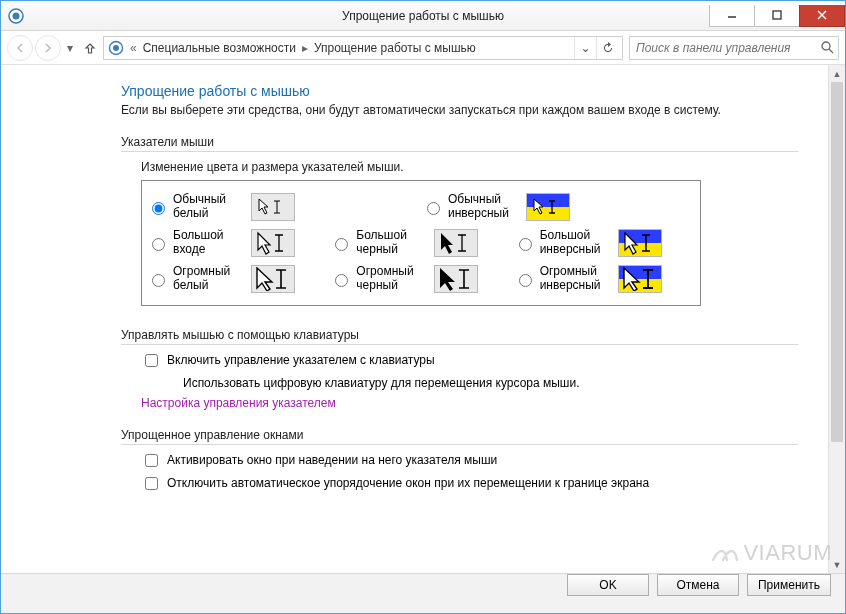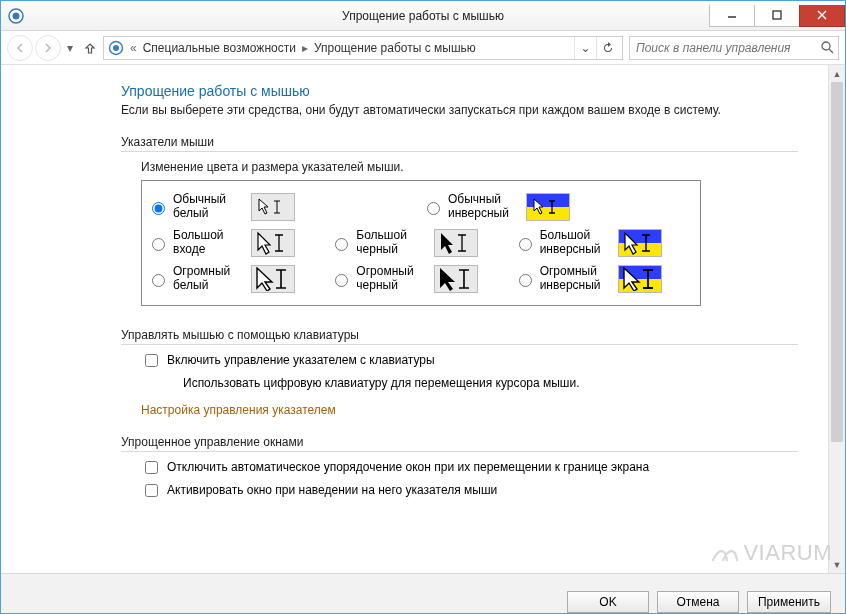--- a/index.html
+++ b/index.html
@@ -219,32 +219,32 @@
     background: linear-gradient(to bottom, #2b3eff 0%, #2b3eff 50%, #ffe600 50%, #ffe600 100%);
   }
   .check-row {
     display:flex; align-items:flex-start; gap:6px;
     margin: 6px 0;
     font-size:12px;
   }
   .check-row input { margin-top:1px; }
   .subindent { margin-left: 42px; }
   .link {
-    color:#a16207;
+    color:#a21caf;
     cursor:pointer;
-    margin: 13px 0 18px 0;
+    margin: 6px 0 18px 0;
     display:inline-block;
   }
   
   .button-bar {
     height: 40px;
     border-top:1px solid #d8d8d8;
     background:#f2f2f2;
     display:flex;
-    align-items:flex-end;
+    align-items:flex-start;
     justify-content:flex-end;
     padding: 0 14px;
     gap:8px;
   }
   .btn {
     min-width: 82px;
     height:22px;
     border:1px solid #adadad;
     background: linear-gradient(#fefefe,#e8e8e8);
     font-size:12px;
@@ -456,25 +456,25 @@
         </label>
         <div class="subindent">Использовать цифровую клавиатуру для перемещения курсора мыши.</div>
         <div class="subindent link">Настройка управления указателем</div>
       </div>
 
       <div class="group-label">Упрощенное управление окнами</div>
       <hr class="group-hr">
       <div class="indent">
         <label class="check-row">
           <input type="checkbox" style="">
-          <span>Отключить автоматическое упорядочение окон при их перемещении к границе экрана</span>
+          <span>Активировать окно при наведении на него указателя мыши</span>
         </label>
         <label class="check-row">
           <input type="checkbox" style="">
-          <span>Активировать окно при наведении на него указателя мыши</span>
+          <span>Отключить автоматическое упорядочение окон при их перемещении к границе экрана</span>
         </label>
       </div>
     </div>
 
     <div class="scrollbar">
       <div class="scroll-arrow">▲</div>
       <div class="scroll-thumb"></div>
       <div class="scroll-arrow" style="position:absolute;bottom:0;left:0;right:0">▼</div>
     </div>
   </div>

